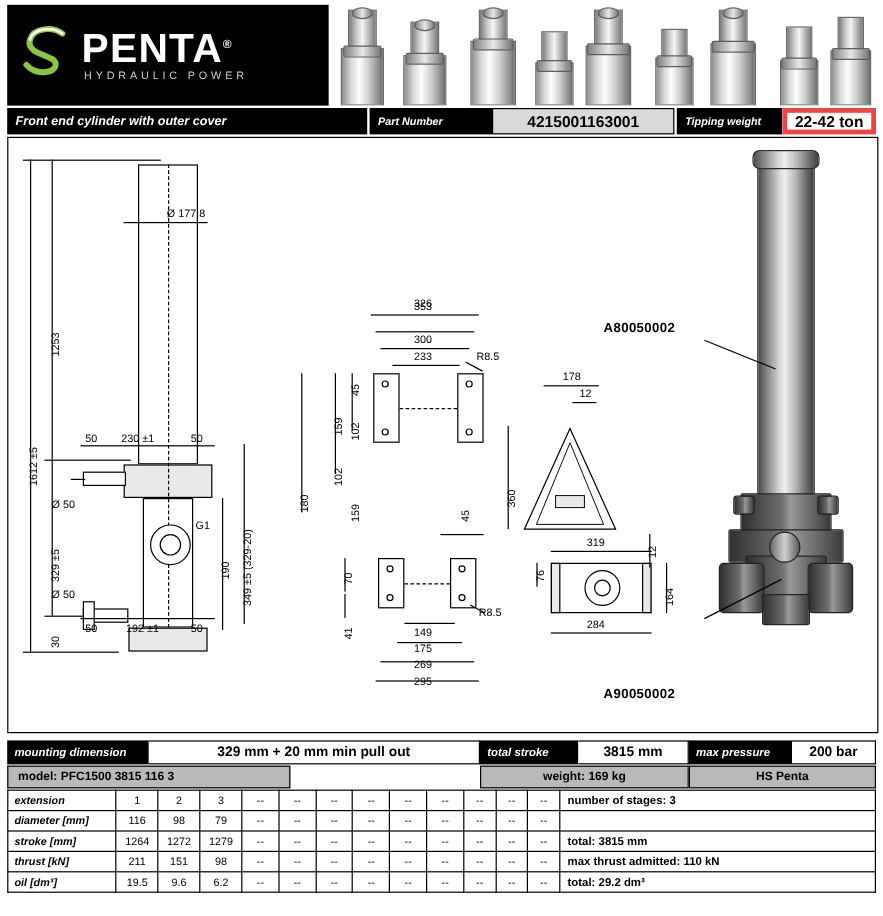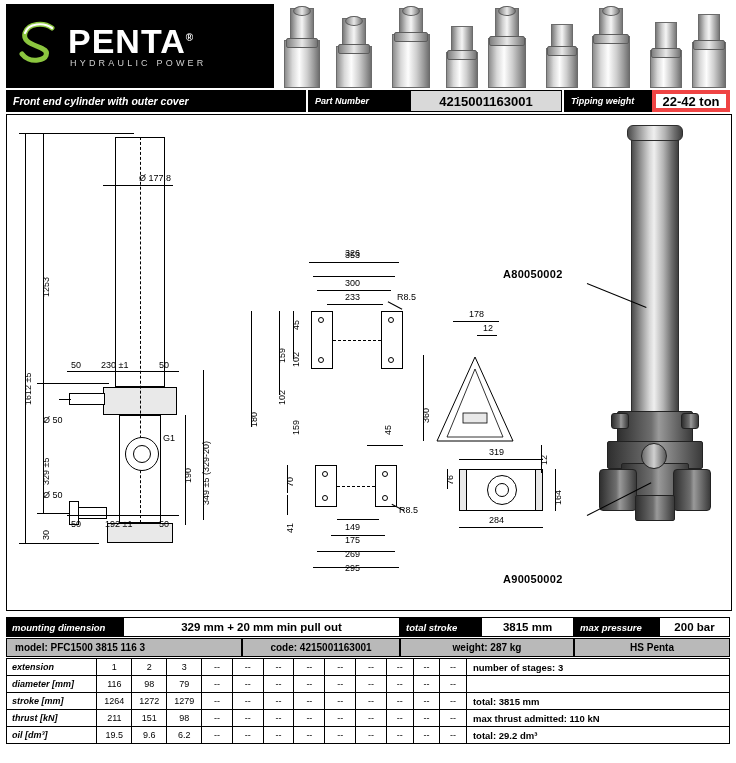--- a/index.html
+++ b/index.html
@@ -306,22 +306,21 @@
       <div class="cellk" style="left:0;width:118px;">mounting dimension</div>
       <div class="cellv" style="left:118px;width:276px;">329 mm + 20 mm min pull out</div>
       <div class="cellk" style="left:394px;width:82px;">total stroke</div>
       <div class="cellv" style="left:476px;width:92px;">3815 mm</div>
       <div class="cellk" style="left:568px;width:86px;">max pressure</div>
       <div class="cellv" style="left:654px;width:70px;">200 bar</div>
     </div>
 
     <div class="row2">
       <div class="cell2" style="left:0;width:236px;justify-content:flex-start;padding-left:8px;">model: PFC1500 3815 116 3</div>
-      <div class="cell2" style="left:236px;width:158px;">code: 4215001163001</div>
-      <div class="cell2" style="left:394px;width:174px;">weight: 287 kg</div>
+      <div class="cell2" style="left:394px;width:174px;">weight: 169 kg</div>
       <div class="cell2" style="left:568px;width:156px;">HS Penta</div>
     </div>
 
     <table class="spec">
       <colgroup>
         <col style="width:88px">
           <col style="width:34px">
           <col style="width:34px">
           <col style="width:34px">
         <col style="width:30px">

